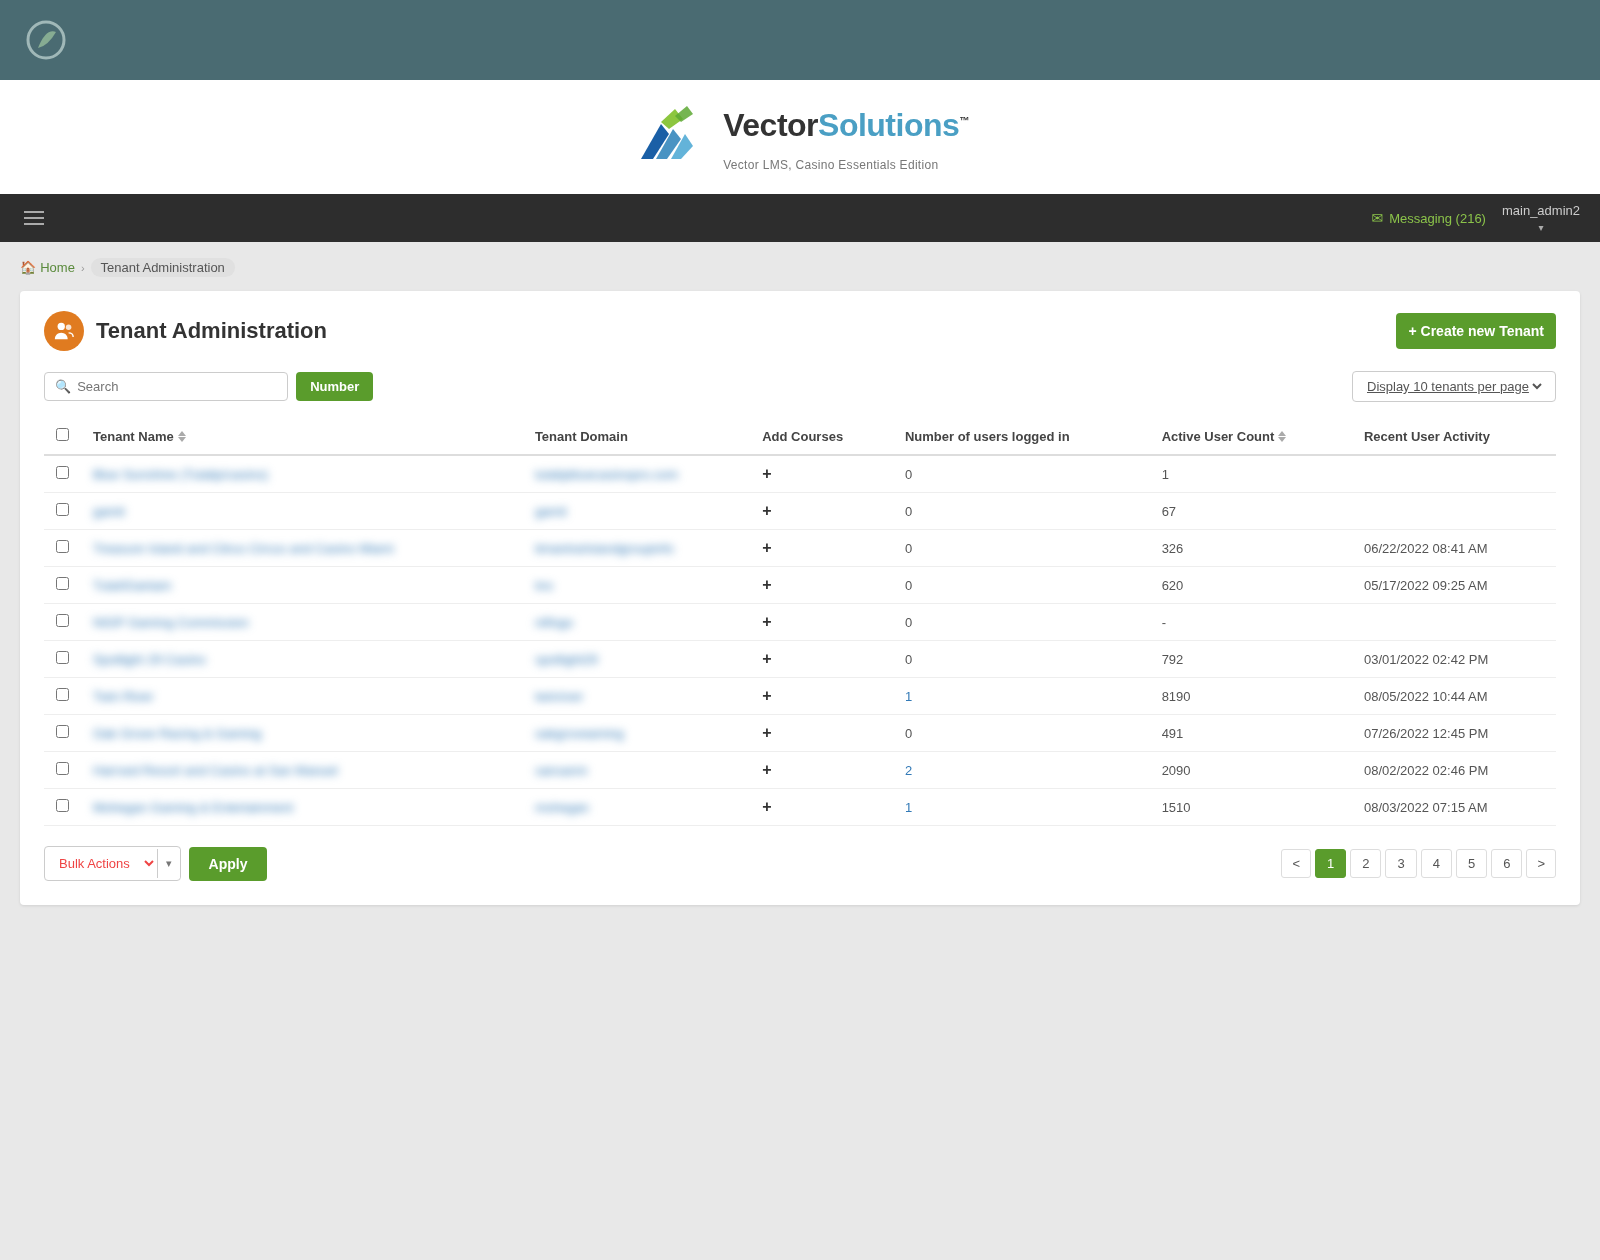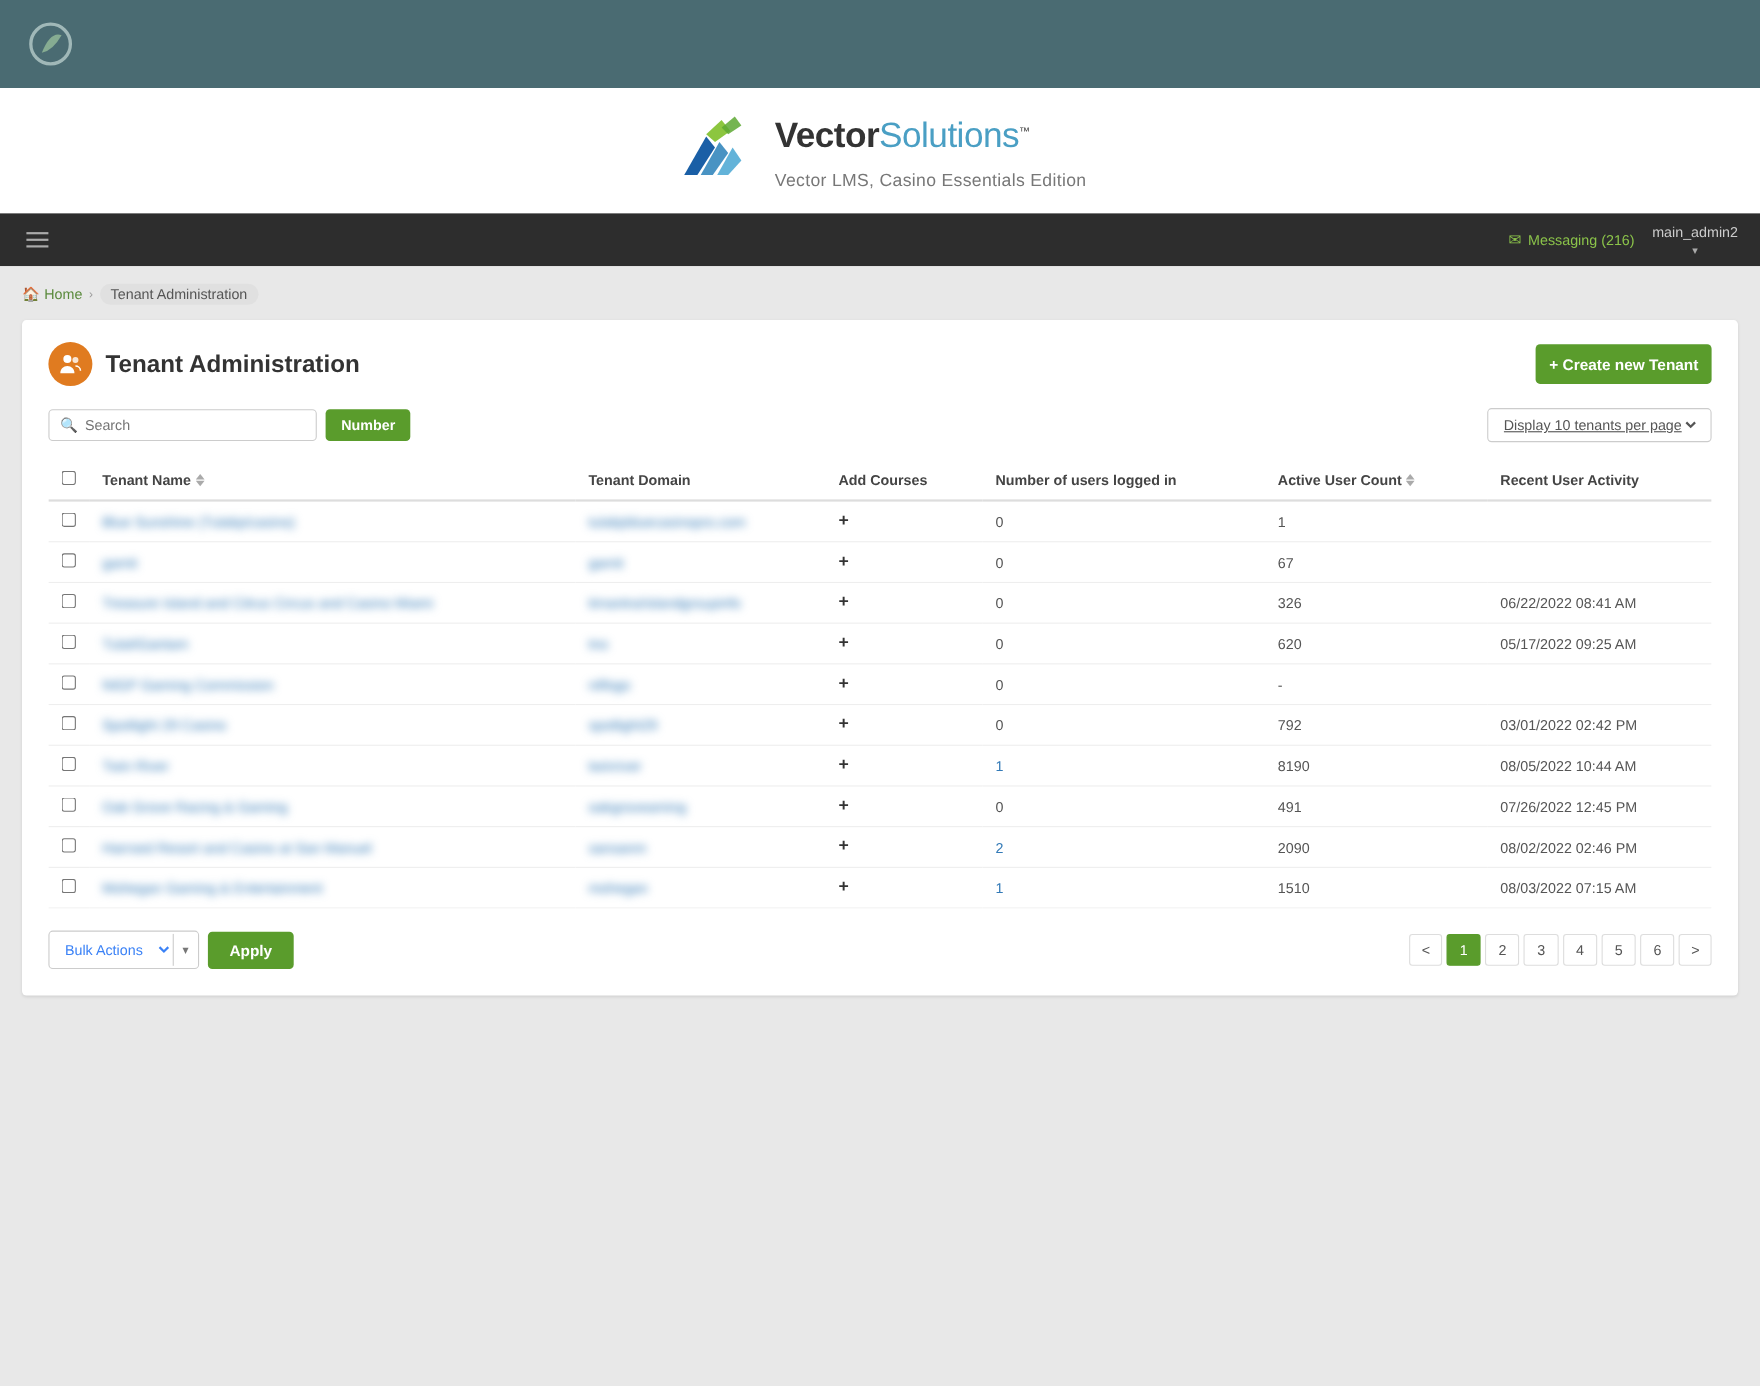--- a/index.html
+++ b/index.html
@@ -21,23 +21,23 @@
     .logo-area {
       background: white;
       display: flex;
       justify-content: center;
       align-items: center;
       padding: 24px 0 20px 0;
     }
     .logo-container { display: flex; align-items: center; gap: 12px; }
     .logo-svg { width: 80px; height: 70px; }
     .logo-text-block { display: flex; flex-direction: column; }
-    .logo-main { font-size: 32px; font-weight: normal; color: #333; letter-spacing: -0.5px; }
+    .logo-main { font-size: 32px; font-weight: bold; color: #333; letter-spacing: -0.5px; }
     .logo-main span { color: #4a9fc4; }
-    .logo-sub { font-size: 16px; color: #777; margin-top: 14px; letter-spacing: 0.3px; }
+    .logo-sub { font-size: 12px; color: #777; margin-top: 14px; letter-spacing: 0.3px; }
 
     
     .nav-bar {
       background: #2d2d2d;
       color: white;
       display: flex;
       align-items: center;
       justify-content: space-between;
       padding: 0 20px;
       height: 48px;
@@ -97,21 +97,21 @@
     .td-add { color: #333; font-size: 16px; font-weight: bold; cursor: pointer; }
     .td-link { color: #337ab7; }
     .checkbox-cell { width: 36px; }
     input[type="checkbox"] { cursor: pointer; }
     .td-blurred { filter: blur(4px); user-select: none; }
 
     
     .bottom-bar { display: flex; align-items: center; justify-content: space-between; margin-top: 20px; }
     .bulk-left { display: flex; align-items: center; gap: 8px; }
     .bulk-select-wrap { display: flex; align-items: center; border: 1px solid #ccc; border-radius: 4px; background: white; overflow: hidden; }
-    .bulk-select-wrap select { border: none; outline: none; padding: 8px 10px; font-size: 13px; color: #3b82f6; background: transparent; cursor: pointer; }
+    .bulk-select-wrap select { border: none; outline: none; padding: 8px 10px; font-size: 13px; color: #ef4444; background: transparent; cursor: pointer; }
     .bulk-select-wrap .chevron-btn { padding: 8px 8px; border-left: 1px solid #ccc; background: white; cursor: pointer; color: #777; font-size: 11px; }
     .apply-btn { background: #5a9c2c; color: white; border: none; padding: 9px 20px; border-radius: 4px; cursor: pointer; font-size: 14px; font-weight: bold; }
     .pagination { display: flex; align-items: center; gap: 4px; }
     .page-btn { border: 1px solid #ddd; background: white; color: #555; padding: 6px 11px; border-radius: 3px; cursor: pointer; font-size: 13px; }
     .page-btn.active { background: #5a9c2c; color: white; border-color: #5a9c2c; }
     .page-arrow { border: 1px solid #ddd; background: white; color: #555; padding: 6px 10px; border-radius: 3px; cursor: pointer; font-size: 13px; }
   </style>
 </head>
 <body>
 

